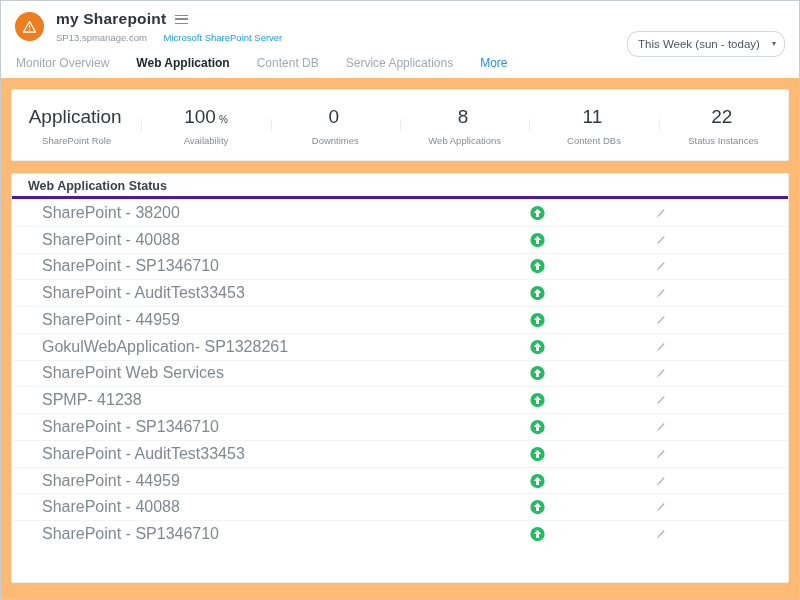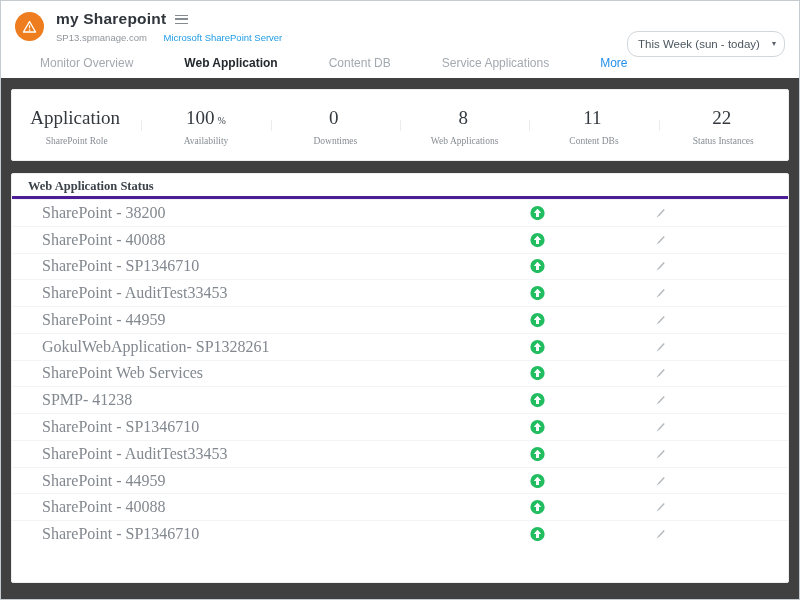--- a/index.html
+++ b/index.html
@@ -20,26 +20,26 @@
   .sub-row { margin-top:4px; font-size:9.5px; }
   .host { color:#8f959b; }
   .server-link { color:#1e9be5; margin-left:14px; cursor:pointer; }
   .time-select { position:absolute; right:14px; top:10px; width:158px; height:26px; border:1px solid #d2d7db;
     border-radius:11px; background:#fff; font-size:11.5px; color:#4c565f; line-height:24px; padding:0 24px 0 10px;
     cursor:pointer; white-space:nowrap;margin-top:20px; }
   .caret { position:absolute; right:8px; top:0; line-height:24px; font-size:8px; color:#5a6168; }
 
   
   .tabbar { display:flex; gap:27px; padding:0 15px; border-bottom:1px solid #e5e8ea; background:#fff; }
-  .tab { font-size:12px; color:#a3a9af; padding:7px 0 10px; cursor:pointer; border-bottom:2px solid transparent;margin-left:24px; }
+  .tab { font-size:12px; color:#a3a9af; padding:7px 0 10px; cursor:pointer; border-bottom:2px solid transparent; }
   .tab.active { color:#24292e; font-weight:bold; border-bottom:2px solid #9ca2a8; }
   .tab.more { color:#2490ea; }
 
   
-  .content { position:absolute; top:77px; left:0; right:0; bottom:0; background:#404040; padding:11px 10px 0;font-family:Liberation Serif, serif; }
+  .content { position:absolute; top:77px; left:0; right:0; bottom:0; background:#fdba74; padding:11px 10px 0; }
 
   .stats-card { height:72px; background:#fff; border:1px solid #eceef0; border-radius:2px; display:flex; align-items:center; }
   .stat { flex:1; text-align:center; position:relative; padding-top:2px; }
   .stat + .stat::before { content:""; position:absolute; left:0; top:15px; bottom:15px; width:1px; background:#e9edef; }
   .stat-value { font-size:19px; color:#33393f; display:flex; justify-content:center; align-items:baseline; }
   .stat-suffix { font-size:10px; margin-left:3px; color:#3c434a; }
   .stat-label { font-size:9.5px; color:#878d94; margin-top:7px; }
 
   .table-card { margin-top:12px; background:#fff; border:1px solid #eceef0; border-radius:2px; height:410px; overflow:hidden; }
   .table-title { height:25px; line-height:24px; padding:0 16px; font-size:12.5px; font-weight:600; color:#3c434a;

